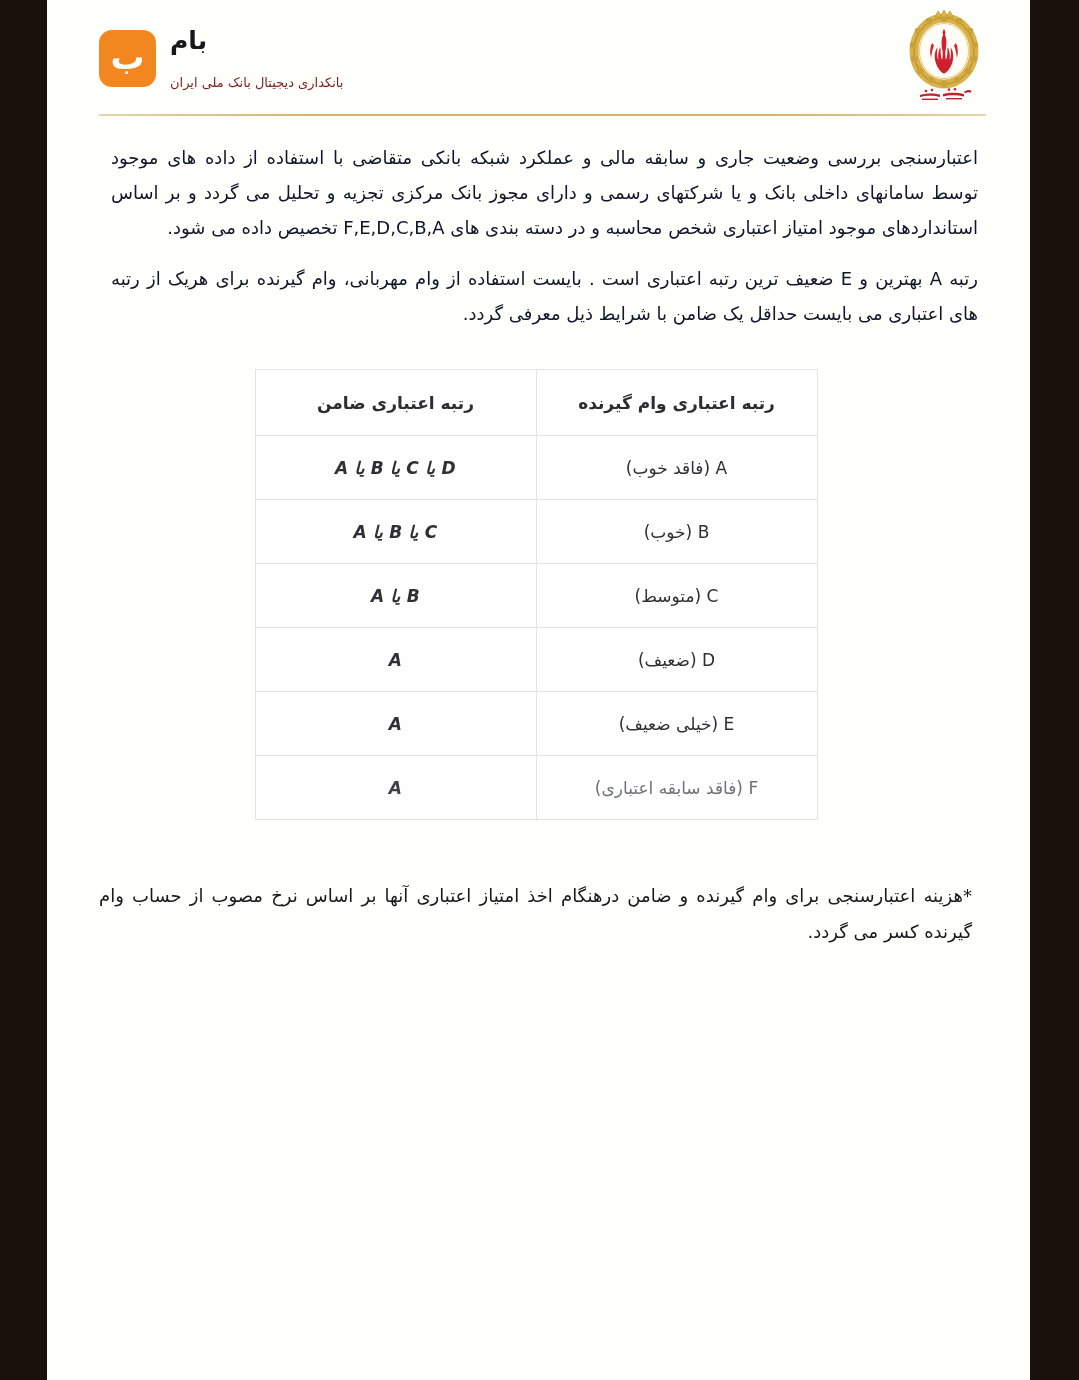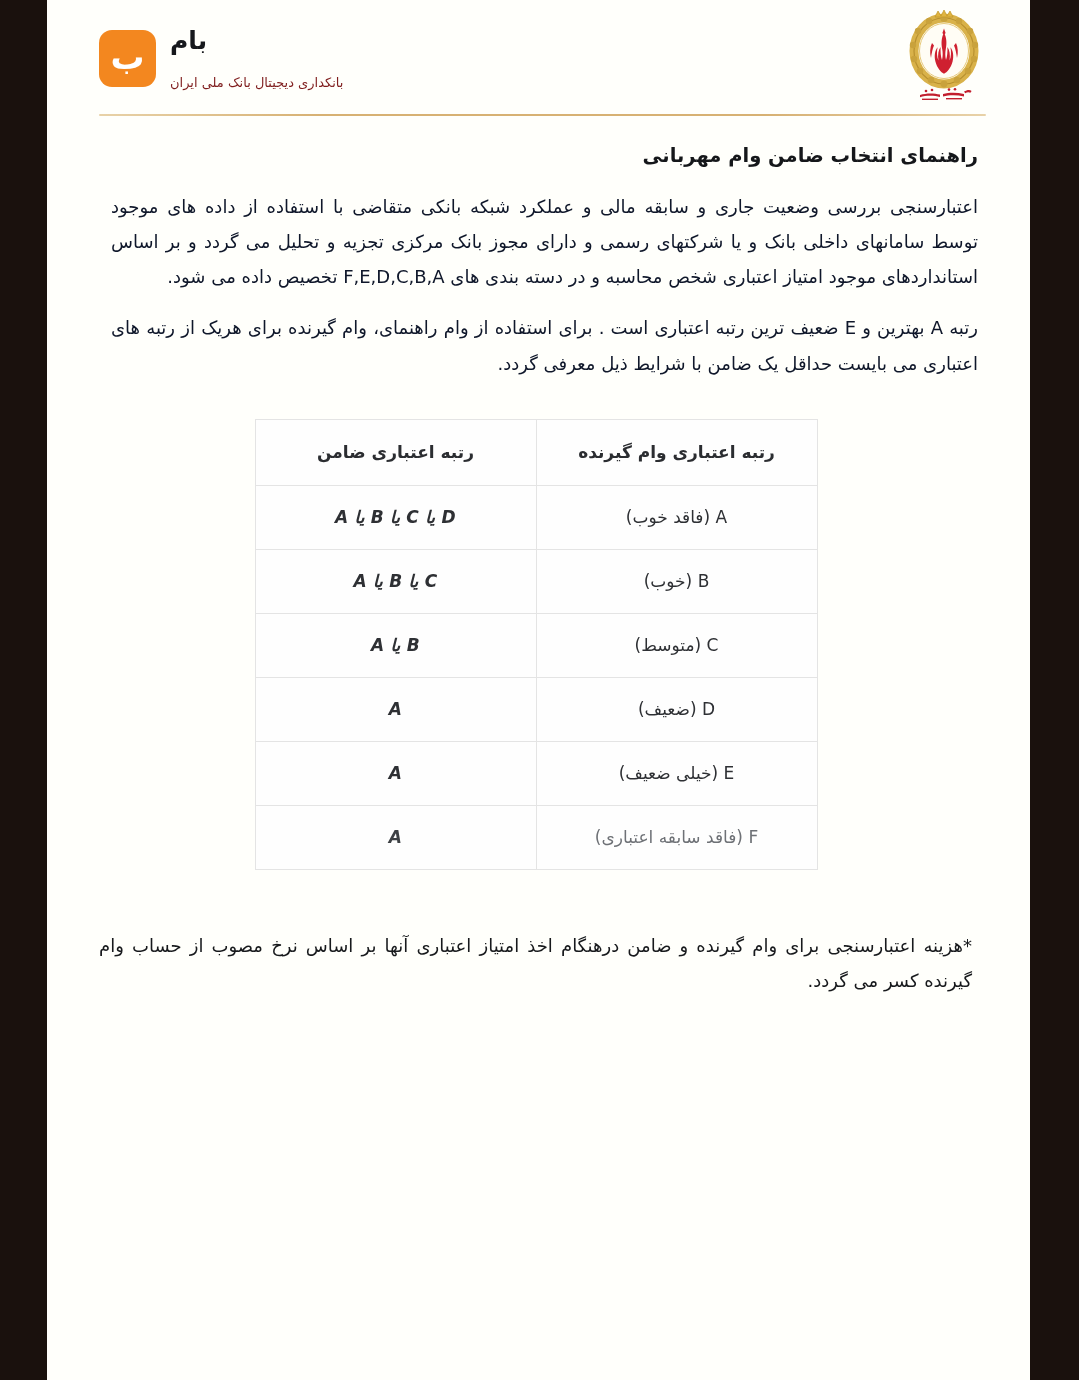--- a/index.html
+++ b/index.html
@@ -262,25 +262,24 @@
             <path d="M44 89 L60 89 L60 90.4 L44 90.4 Z"></path>
           </g>
         </svg>
       </div>
 
       <div class="divider"></div>
     </div>
 
     <div class="content">
 
-      <h1 class="doc-title">راهنمای انتخاب ضامن وام مهربانی</h1>
 
       <p class="para">اعتبارسنجی بررسی وضعیت جاری و سابقه مالی و عملکرد شبکه بانکی متقاضی با استفاده از داده های موجود توسط سامانهای داخلی بانک و یا شرکتهای رسمی و دارای مجوز بانک مرکزی تجزیه و تحلیل می گردد و بر اساس استانداردهای موجود امتیاز اعتباری شخص محاسبه و در دسته بندی های F,E,D,C,B,A تخصیص داده می شود.</p>
 
-      <p class="para">رتبه A بهترین و E ضعیف ترین رتبه اعتباری است . برای استفاده از وام راهنمای، وام گیرنده برای هریک از رتبه های اعتباری می بایست حداقل یک ضامن با شرایط ذیل معرفی گردد.</p>
+      <p class="para">رتبه A بهترین و E ضعیف ترین رتبه اعتباری است . بایست استفاده از وام مهربانی، وام گیرنده برای هریک از رتبه های اعتباری می بایست حداقل یک ضامن با شرایط ذیل معرفی گردد.</p>
 
       <div class="table-wrap">
         <table class="rank-table">
           <colgroup>
             <col class="c-borrower">
             <col class="c-guarantor">
           </colgroup>
           <thead>
             <tr>
               <th>رتبه اعتباری وام گیرنده</th>

